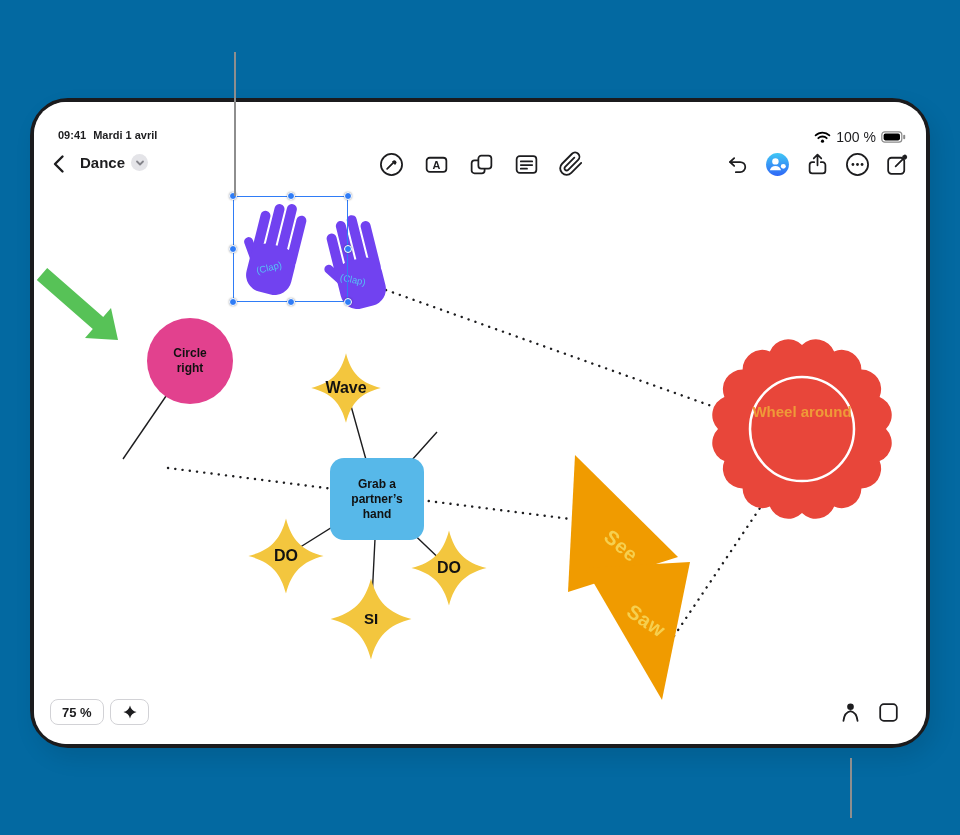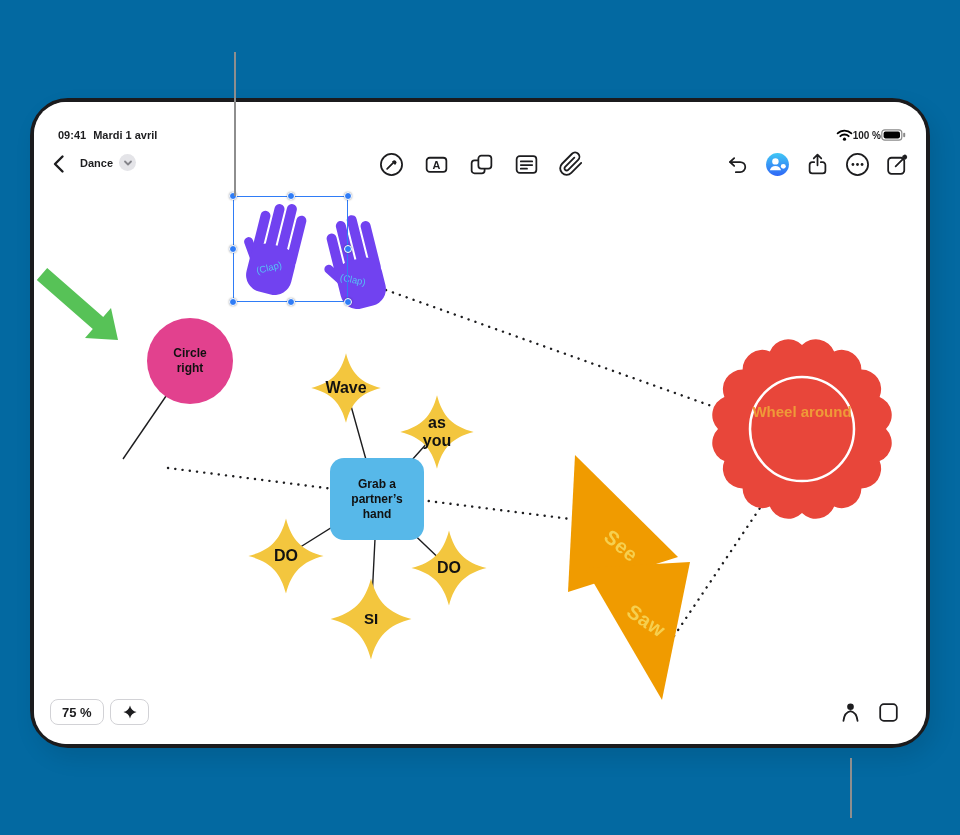--- a/index.html
+++ b/index.html
@@ -13,26 +13,26 @@
   .callout-bottom { left:850px; top:758px; height:60px; }
 
   
   .frame { position:absolute; left:30px; top:98px; width:892px; height:642px;
            border:4px solid #1b1b1d; border-radius:38px; background:#fff;
            box-shadow:6px 10px 22px rgba(0,0,0,.10); box-sizing:content-box; }
   .screen { position:absolute; inset:0; border-radius:32px; overflow:hidden; background:#fff; }
 
   
   .status-left { position:absolute; left:24px; top:27px; font-size:11px; font-weight:bold; display:flex; gap:7px; z-index:40; }
-  .status-right { position:absolute; right:20px; top:27px; display:flex; align-items:center; font-size:10px; font-weight:bold; z-index:40; }
+  .status-right { position:absolute; right:20px; top:27px; display:flex; align-items:center; gap:5px; font-size:14px; font-weight:normal; z-index:40; }
 
   
   .back-btn { position:absolute; left:12px; top:49px; width:28px; height:28px; background:none; border:none; cursor:pointer; z-index:40; }
   .title-wrap { position:absolute; left:46px; top:52px; display:flex; align-items:center; gap:6px; z-index:40; cursor:pointer; }
-  .board-title { font-size:11px; font-weight:bold; }
+  .board-title { font-size:15px; font-weight:bold; }
   .title-chevron { width:17px; height:17px; border-radius:50%; background:#e4e4e8; display:flex; align-items:center; justify-content:center; }
   .tools-center { position:absolute; left:343px; top:48px; display:flex; gap:17px; z-index:40; }
   .tools-right { position:absolute; left:689px; top:48px; display:flex; gap:12px; z-index:40; }
   .tbtn { width:28px; height:28px; display:flex; align-items:center; justify-content:center; background:none; border:none; padding:0; cursor:pointer; }
   .tico { fill:none; stroke:#1d1d1f; stroke-width:1.7; stroke-linecap:round; stroke-linejoin:round; }
 
   
   .canvas-svg { position:absolute; left:0; top:0; z-index:1; }
   .dotline { stroke:#1d1d1f; stroke-width:2.4; stroke-linecap:round; stroke-dasharray:0.1 7.2; fill:none; }
   .solidline { stroke:#1d1d1f; stroke-width:1.4; fill:none; }
@@ -227,26 +227,20 @@
       <div class="shape pink-circle circle-right">
         <span style="width:52px">Circle right</span>
       </div>
 
       <div class="shape star star-wave">
         <svg viewBox="0 0 100 100">
             <path fill="#f3c63e" d="M50 3 C57 30 70 43 97 50 C70 57 57 70 50 97 C43 70 30 57 3 50 C30 43 43 30 50 3 Z"></path>
           </svg>
         <span class="star-label">Wave</span>
       </div>
-      <div class="shape star star-asyou">
-        <svg viewBox="0 0 100 100">
-            <path fill="#f3c63e" d="M50 3 C57 30 70 43 97 50 C70 57 57 70 50 97 C43 70 30 57 3 50 C30 43 43 30 50 3 Z"></path>
-          </svg>
-        <span class="star-label">as you</span>
-      </div>
       <div class="shape star star-doL">
         <svg viewBox="0 0 100 100">
             <path fill="#f3c63e" d="M50 3 C57 30 70 43 97 50 C70 57 57 70 50 97 C43 70 30 57 3 50 C30 43 43 30 50 3 Z"></path>
           </svg>
         <span class="star-label">DO</span>
       </div>
       <div class="shape star star-doR">
         <svg viewBox="0 0 100 100">
             <path fill="#f3c63e" d="M50 3 C57 30 70 43 97 50 C70 57 57 70 50 97 C43 70 30 57 3 50 C30 43 43 30 50 3 Z"></path>
           </svg>

